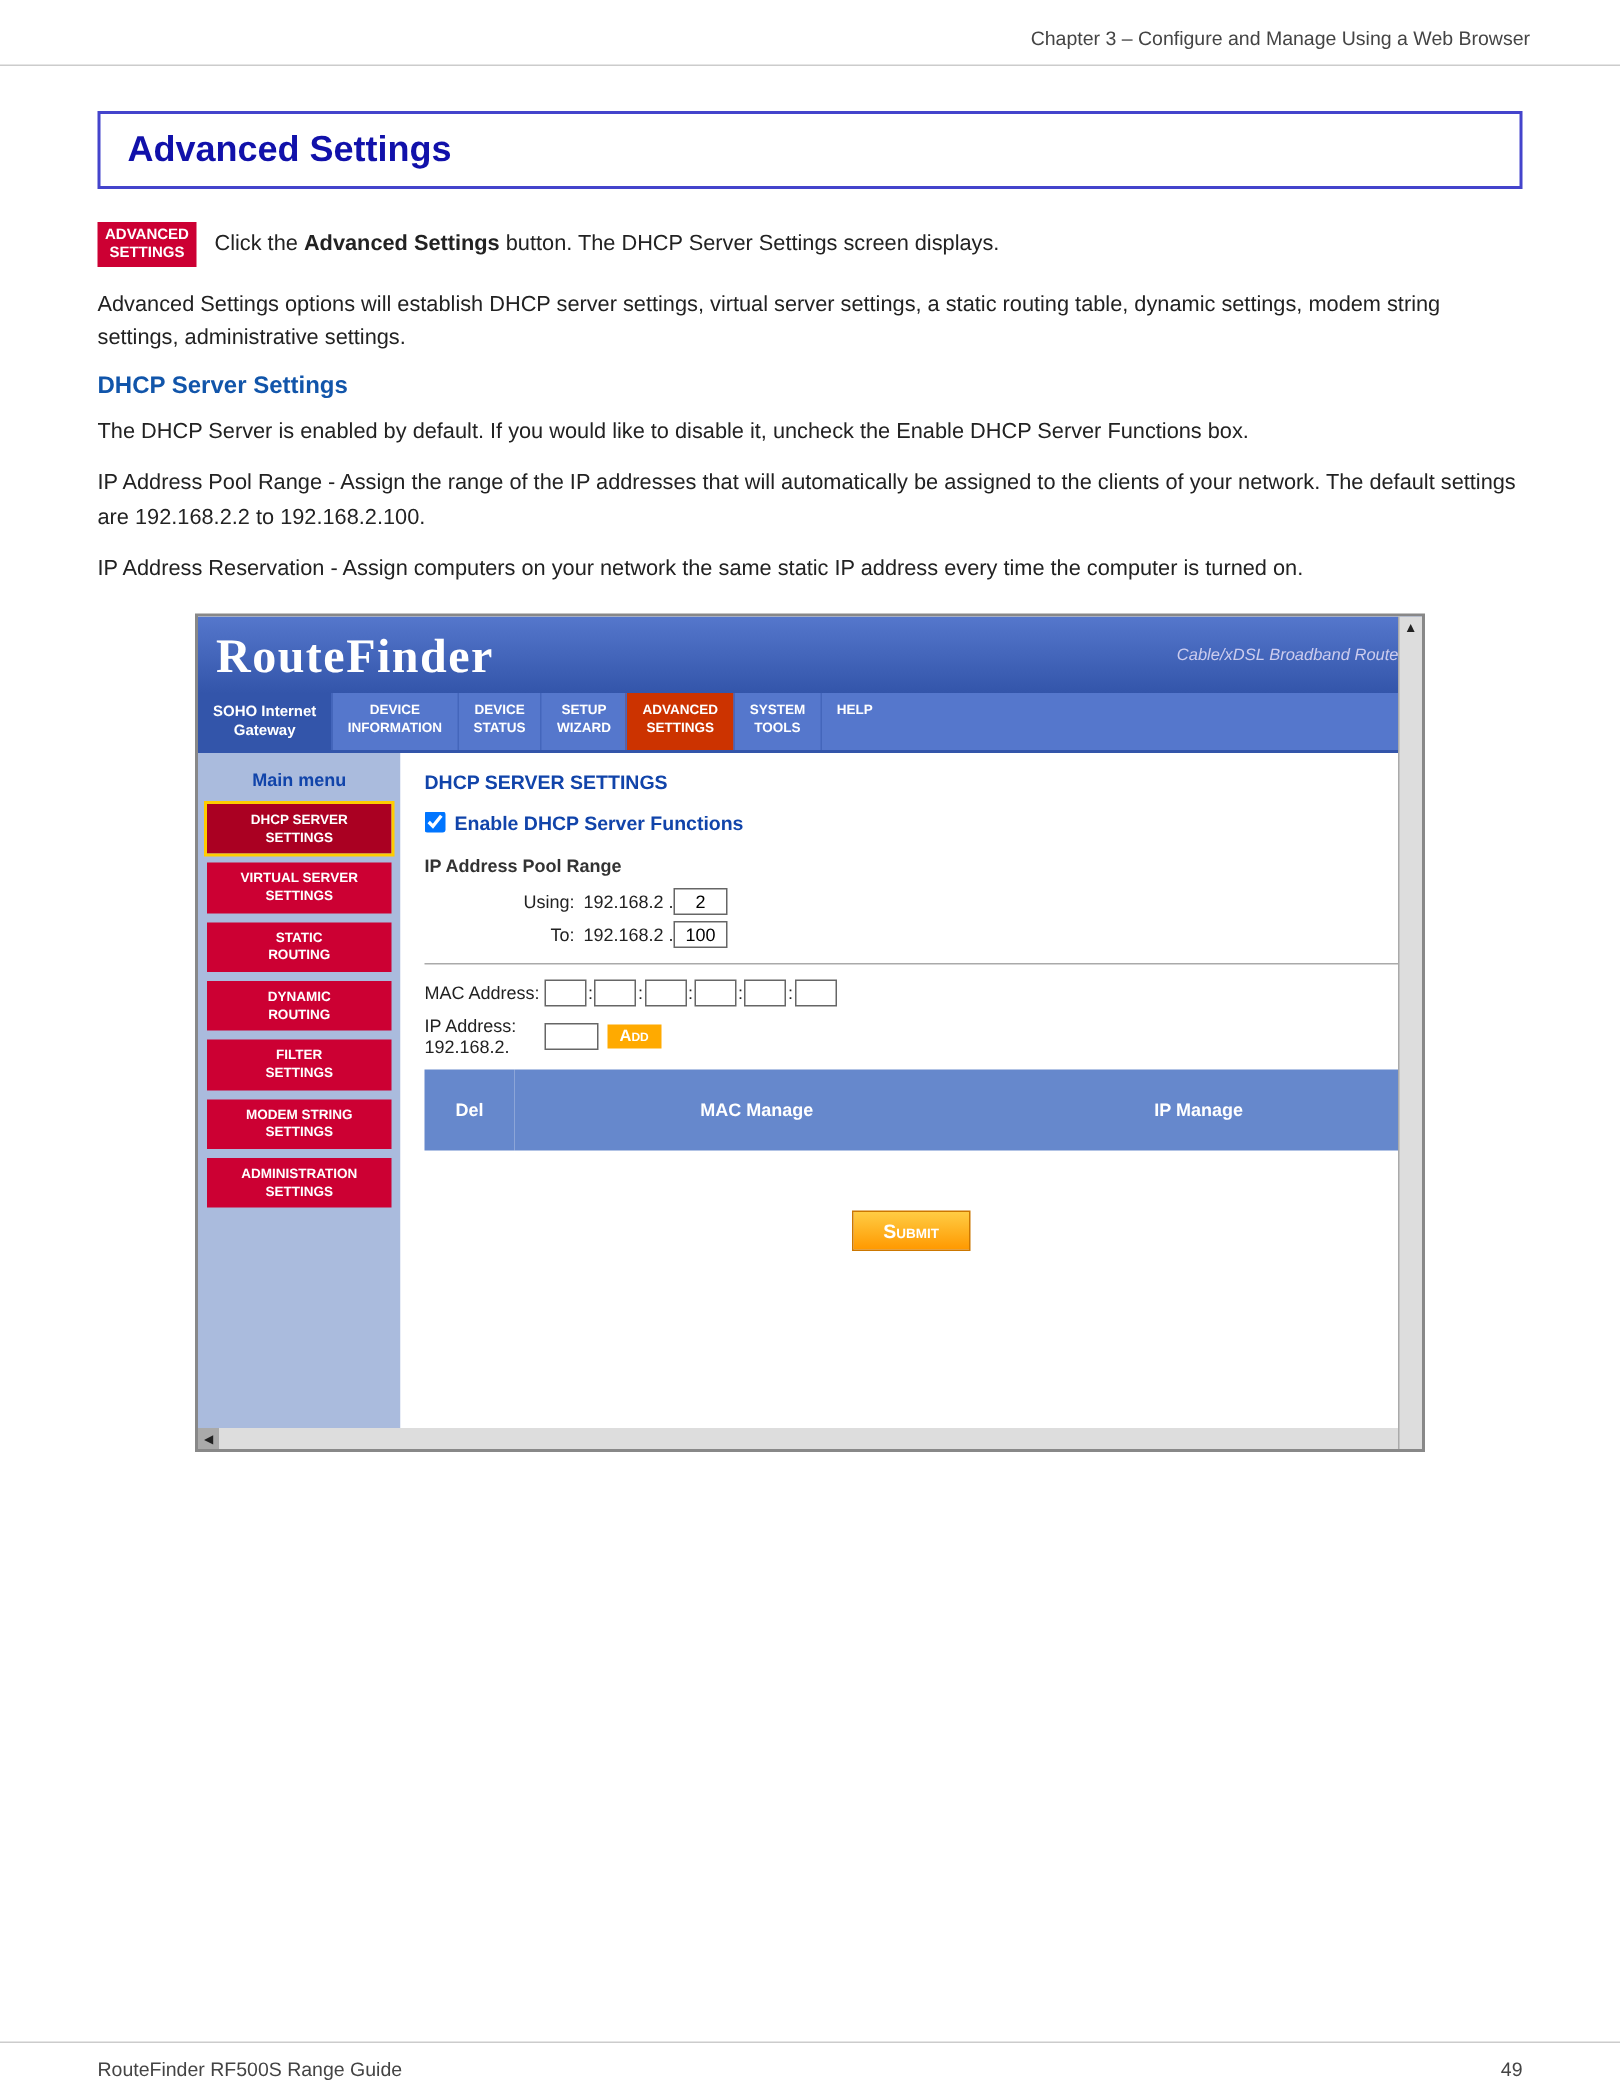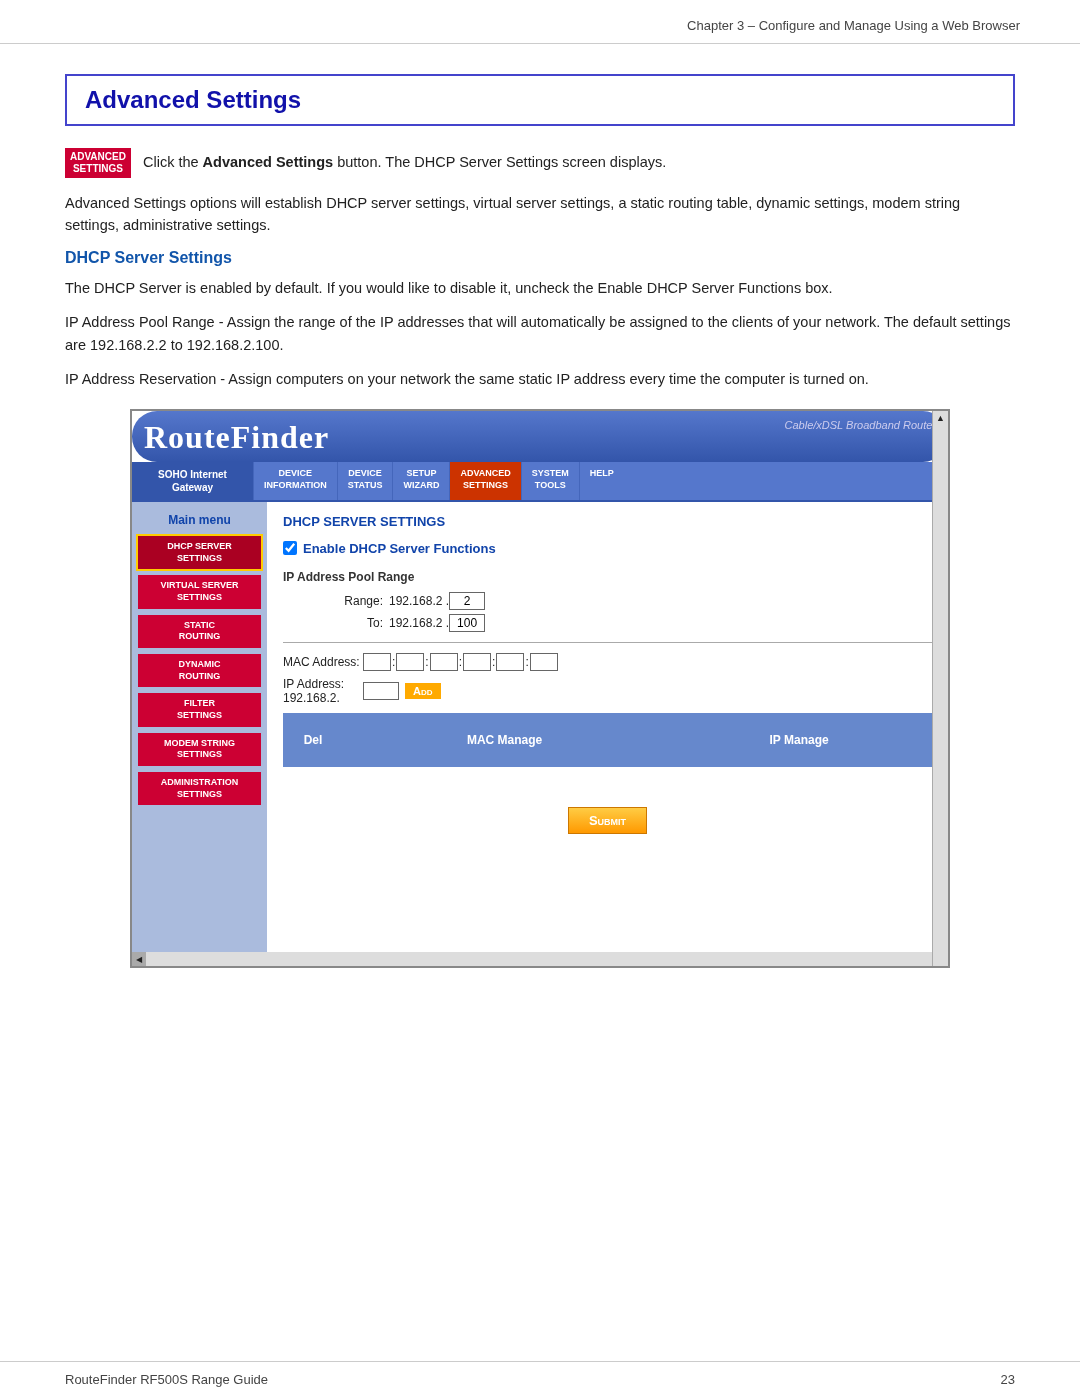--- a/index.html
+++ b/index.html
@@ -86,23 +86,22 @@
       background: #fff;
       position: relative;
       overflow: hidden;
     }
 
     
     .router-header {
       background: linear-gradient(to bottom, #5577cc, #3355aa);
       padding: 8px 12px 6px 12px;
       display: flex;
-      align-items: flex-start;
+      align-items: center;
       justify-content: space-between;
-      border-radius: 25px;
     }
     .router-brand {
       font-size: 32px;
       font-weight: bold;
       color: #fff;
       font-family: Georgia, serif;
       letter-spacing: 1px;
     }
     .router-tagline {
       font-size: 11px;
@@ -117,21 +116,21 @@
       display: flex;
       align-items: stretch;
       border-bottom: 2px solid #3355aa;
     }
     .nav-gateway {
       background: #3355aa;
       color: #fff;
       font-size: 10px;
       font-weight: bold;
       text-align: center;
-      padding: 6px 26px;
+      padding: 6px 10px;
       line-height: 1.3;
       min-width: 80px;
     }
     .nav-item {
       color: #fff;
       font-size: 9px;
       font-weight: bold;
       text-align: center;
       padding: 6px 10px;
       text-transform: uppercase;
@@ -455,21 +454,21 @@
         <div class="panel-title">DHCP SERVER SETTINGS</div>
 
         <div class="checkbox-row">
           <input type="checkbox" checked="" style="">
           <span>Enable DHCP Server Functions</span>
         </div>
 
         <div class="section-label">IP Address Pool Range</div>
         <div class="pool-range">
           <div class="pool-row">
-            <label>Range:</label>
+            <label>Using:</label>
             <span class="ip-static">192.168.2 .</span>
             <input type="text" class="ip-input-small" value="2" style="">
           </div>
           <div class="pool-row">
             <label>To:</label>
             <span class="ip-static">192.168.2 .</span>
             <input type="text" class="ip-input-small" value="100" style="">
           </div>
         </div>
 
@@ -528,14 +527,14 @@
       <div class="h-scroll-track"></div>
       <div class="h-scroll-right">▶</div>
     </div>
 
   </div>
 
 </div>
 
 <div class="page-footer">
   <span>RouteFinder RF500S Range Guide</span>
-  <span>23</span>
+  <span>49</span>
 </div>
 
 </body></html>

